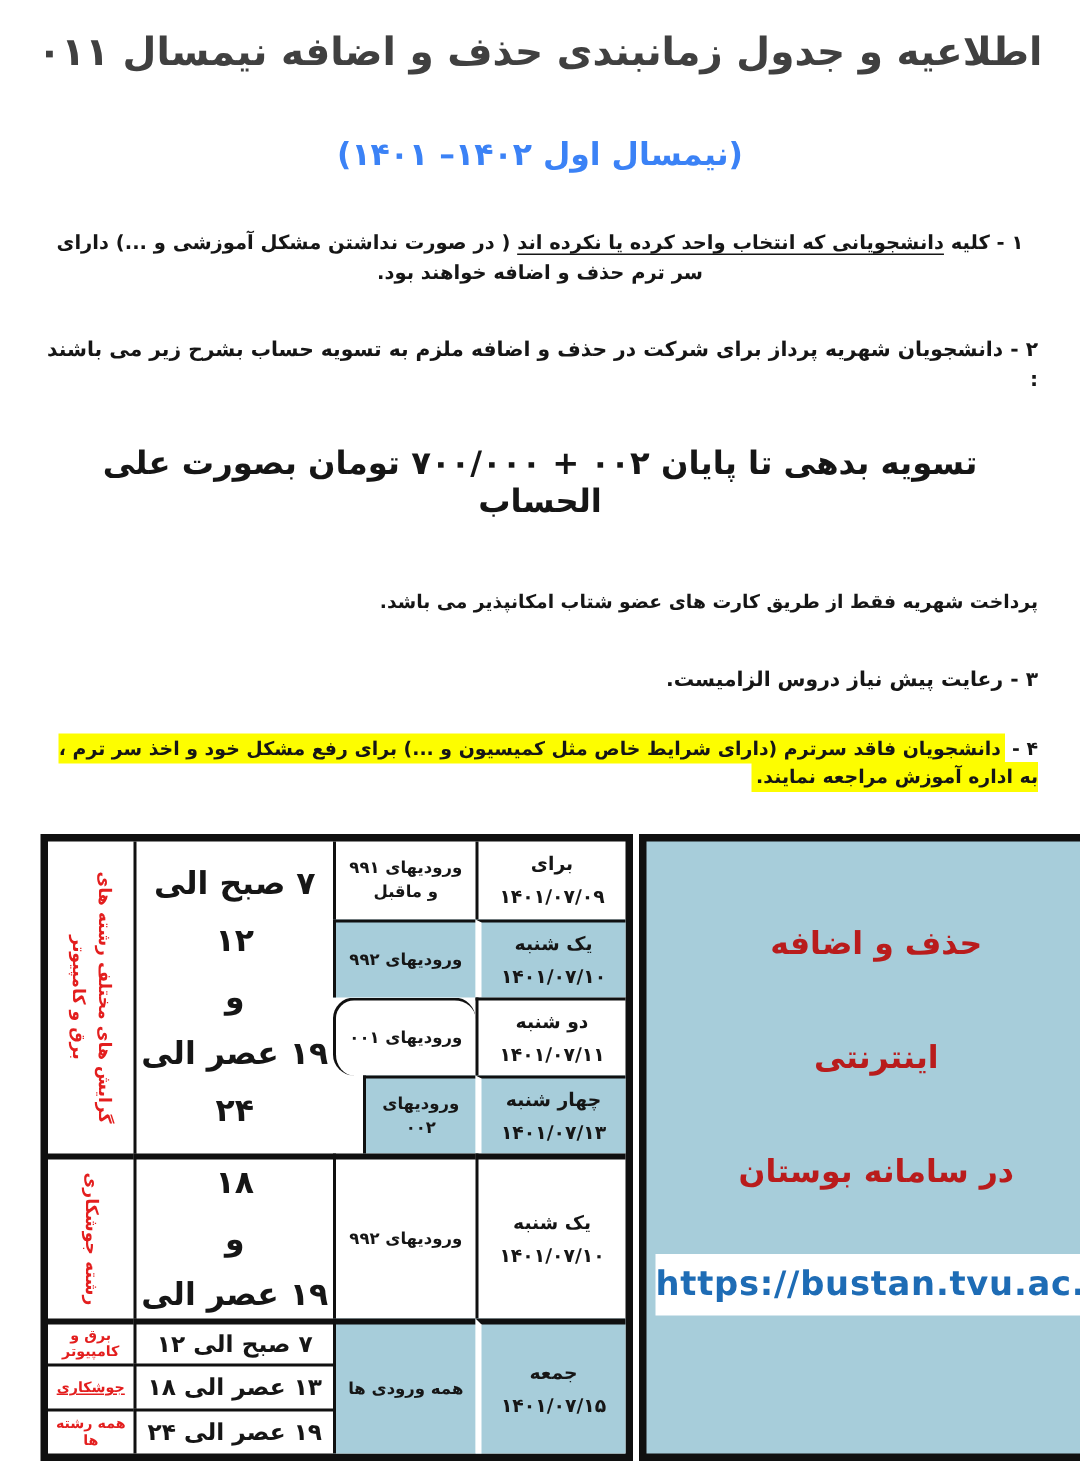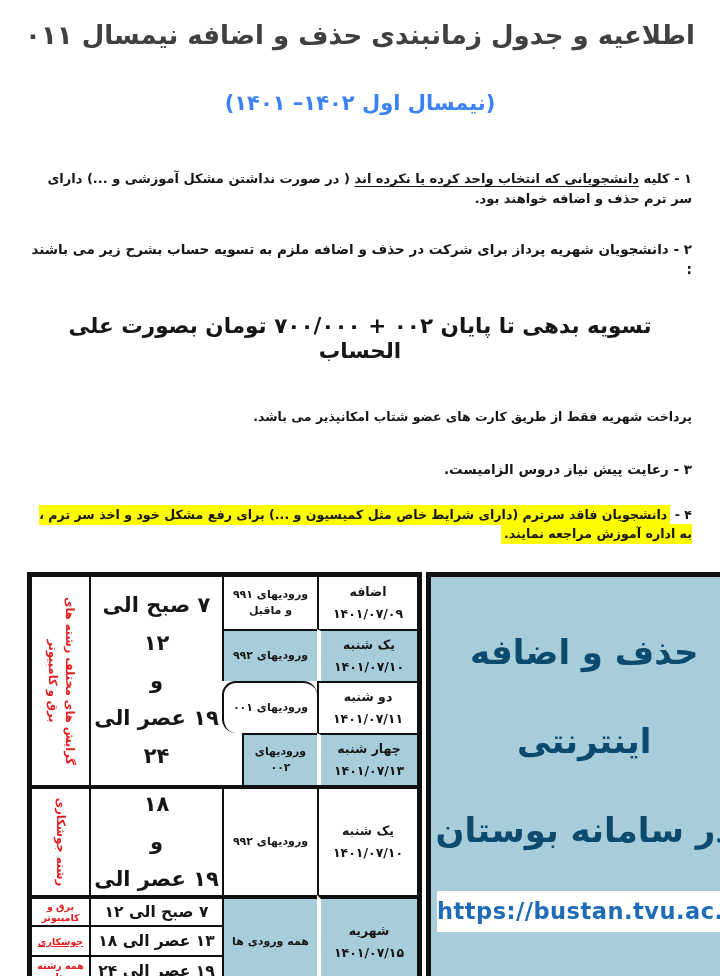--- a/index.html
+++ b/index.html
@@ -3,21 +3,21 @@
 <meta charset="utf-8">
 <style>
   html,body{margin:0;padding:0;background:#fff;}
   .page{
     position:relative;width:720px;height:976px;background:#ffffff;overflow:hidden;
     font-family:"DejaVu Sans",sans-serif;font-weight:bold;direction:rtl;color:#161616;
   }
   .title{margin:20px 14px 0;text-align:center;color:#404040;font-size:26px;line-height:1.2;}
   .subtitle{margin:40px 14px 0;text-align:center;color:#3b82f6;font-size:21px;}
   .note{margin:0 28px;text-align:right;font-size:13px;line-height:1.5;}
-  .n1{margin-top:54px;}
+  .n1{margin-top:38px;text-align:center;}
   .n2{margin-top:31px;font-size:13.5px;}
   .payment{margin:33px 30px 0;text-align:center;font-size:21.5px;}
   .shetab{margin-top:45px;font-size:12.5px;}
   .n3{margin-top:33px;font-size:13.5px;}
   .n4{margin-top:26px;font-size:12.6px;}
   .underline{text-decoration:underline;text-underline-offset:3px;}
   .hl{background:#fdfd00;padding:2px 3px 3px 3px;}
   
   .table-wrap{direction:ltr;display:flex;gap:4px;margin:29px 27px 0 27px;height:418px;align-items:stretch;}
   .sched{direction:ltr;display:grid;width:385px;border:5px solid #101010;background:#fff;
@@ -32,21 +32,21 @@
      color:#e31e1e;font-size:11.5px;line-height:1.45;white-space:nowrap;text-align:center;}
   .w200{width:200px;} .w110{width:110px;}
   .bigtime{font-size:21px;line-height:1.8;}
   .entry{font-size:11px;line-height:1.5;}
   .date{font-size:12.5px;line-height:1.8;}
   .g3label{color:#e31e1e;font-size:9.5px;}
   .g3time{font-size:15.5px;}
   
   .panel{flex:1;border:5px solid #101010;background:#a7cdda;display:flex;flex-direction:column;
      align-items:center;box-sizing:border-box;}
-  .pline{margin-top:0;color:#0c4a6e;font-size:34px;line-height:1;}
+  .pline{margin-top:0;color:#b91c1c;font-size:21px;line-height:1;}
   .pline.first{margin-top:58px;}
   .pline + .pline{margin-top:55px;}
   .urlbar{direction:ltr;margin-top:44px;width:calc(100% - 12px);background:#ffffff;
      text-align:center;padding:7px 0 8px;}
   .urlbar span{color:#1e6cb5;font-size:22.5px;letter-spacing:0.5px;}
 </style>
 </head>
 <body>
 
 <div class="page">
@@ -80,21 +80,21 @@
         <div>۷ صبح الی ۱۲</div>
         <div>و</div>
         <div>۱۹ عصر الی ۲۴</div>
       </div>
 
       <div class="c bl2 entry" style="grid-column:3;grid-row:1;">
         <div>ورودیهای ۹۹۱</div>
         <div>و ماقبل</div>
       </div>
       <div class="c bl2 date" style="grid-column:4;grid-row:1;">
-        <div>اضافه</div>
+        <div>برای</div>
         <div>۱۴۰۱/۰۷/۰۹</div>
       </div>
 
       <div class="c bl2 bt2 entry blue" style="grid-column:3;grid-row:2;">
         <div>ورودیهای ۹۹۲</div>
       </div>
       <div class="c blw bt2 date blue" style="grid-column:4;grid-row:2;">
         <div>یک شنبه</div>
         <div>۱۴۰۱/۰۷/۱۰</div>
       </div>
@@ -135,21 +135,21 @@
 
       <div class="c bt4 g3label" style="grid-column:1;grid-row:6;">برق و کامپیوتر</div>
       <div class="c bl2 bt4 g3time" style="grid-column:2;grid-row:6;">۷ صبح الی ۱۲</div>
       <div class="c bt2 g3label" style="grid-column:1;grid-row:7;text-decoration:underline;">جوشکاری</div>
       <div class="c bl2 bt2 g3time" style="grid-column:2;grid-row:7;">۱۳ عصر الی ۱۸</div>
       <div class="c bt2 g3label" style="grid-column:1;grid-row:8;">همه رشته ها</div>
       <div class="c bl2 bt2 g3time" style="grid-column:2;grid-row:8;">۱۹ عصر الی ۲۴</div>
 
       <div class="c bl2 bt4 entry blue" style="grid-column:3;grid-row:6/9;">همه ورودی ها</div>
       <div class="c blw bt4 date blue" style="grid-column:4;grid-row:6/9;">
-        <div>شهریه</div>
+        <div>جمعه</div>
         <div>۱۴۰۱/۰۷/۱۵</div>
       </div>
     </div>
 
     <div class="panel">
       <div class="pline first">حذف و اضافه</div>
       <div class="pline">اینترنتی</div>
       <div class="pline">در سامانه بوستان</div>
       <div class="urlbar">
         <span>https://bustan.tvu.ac.ir</span>

